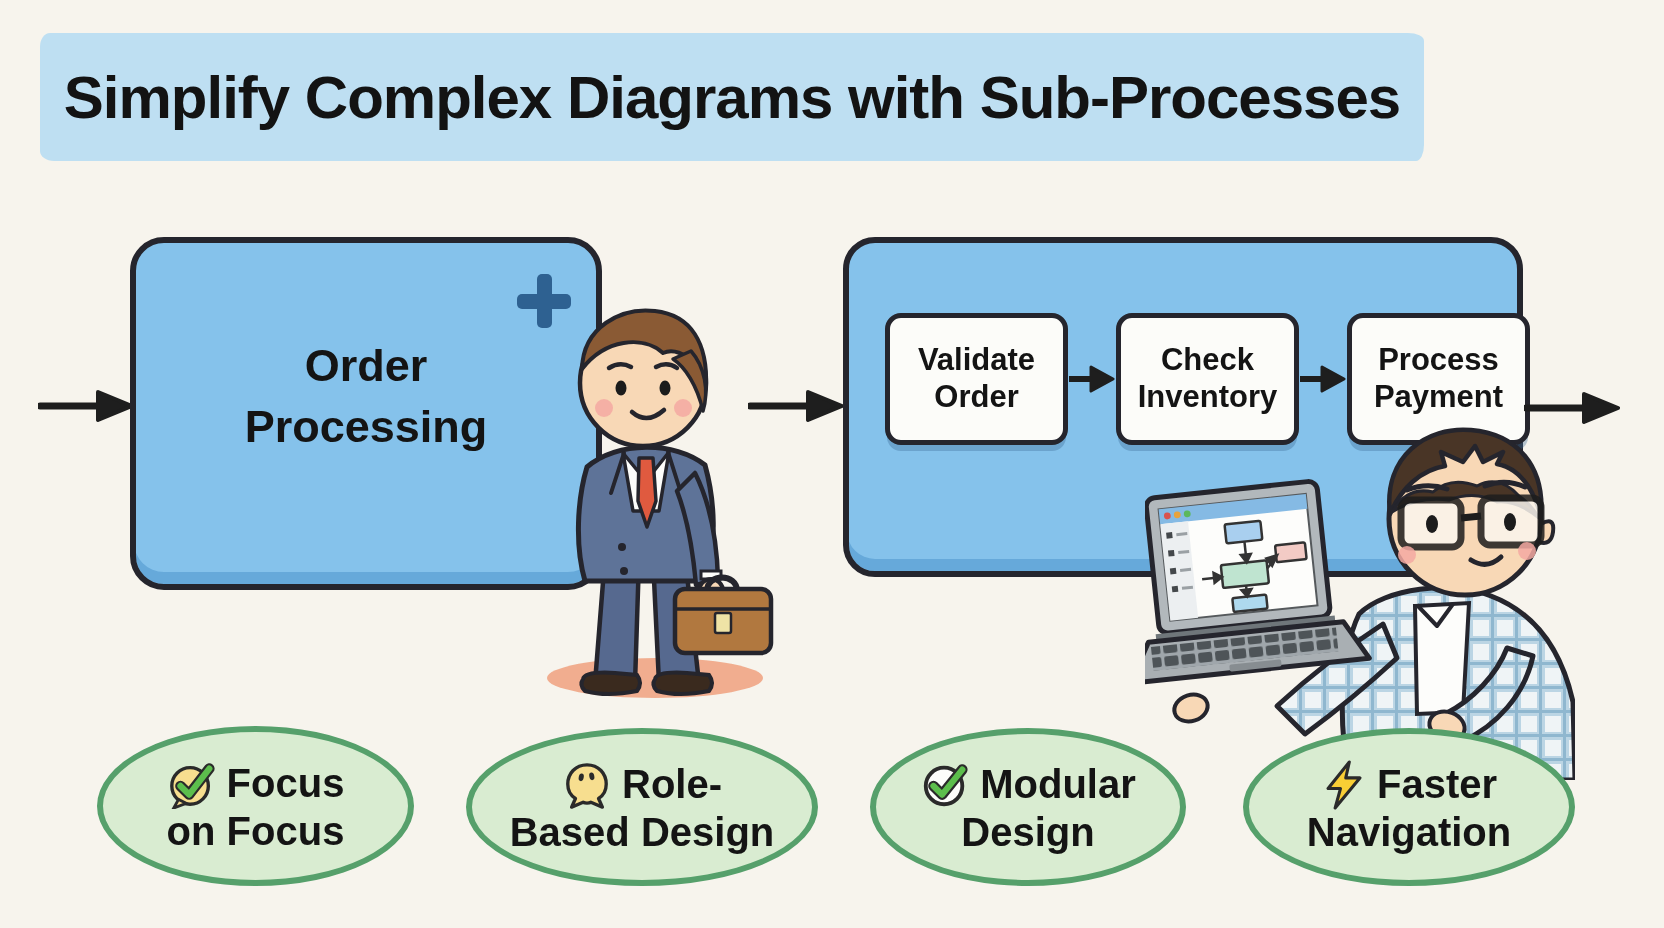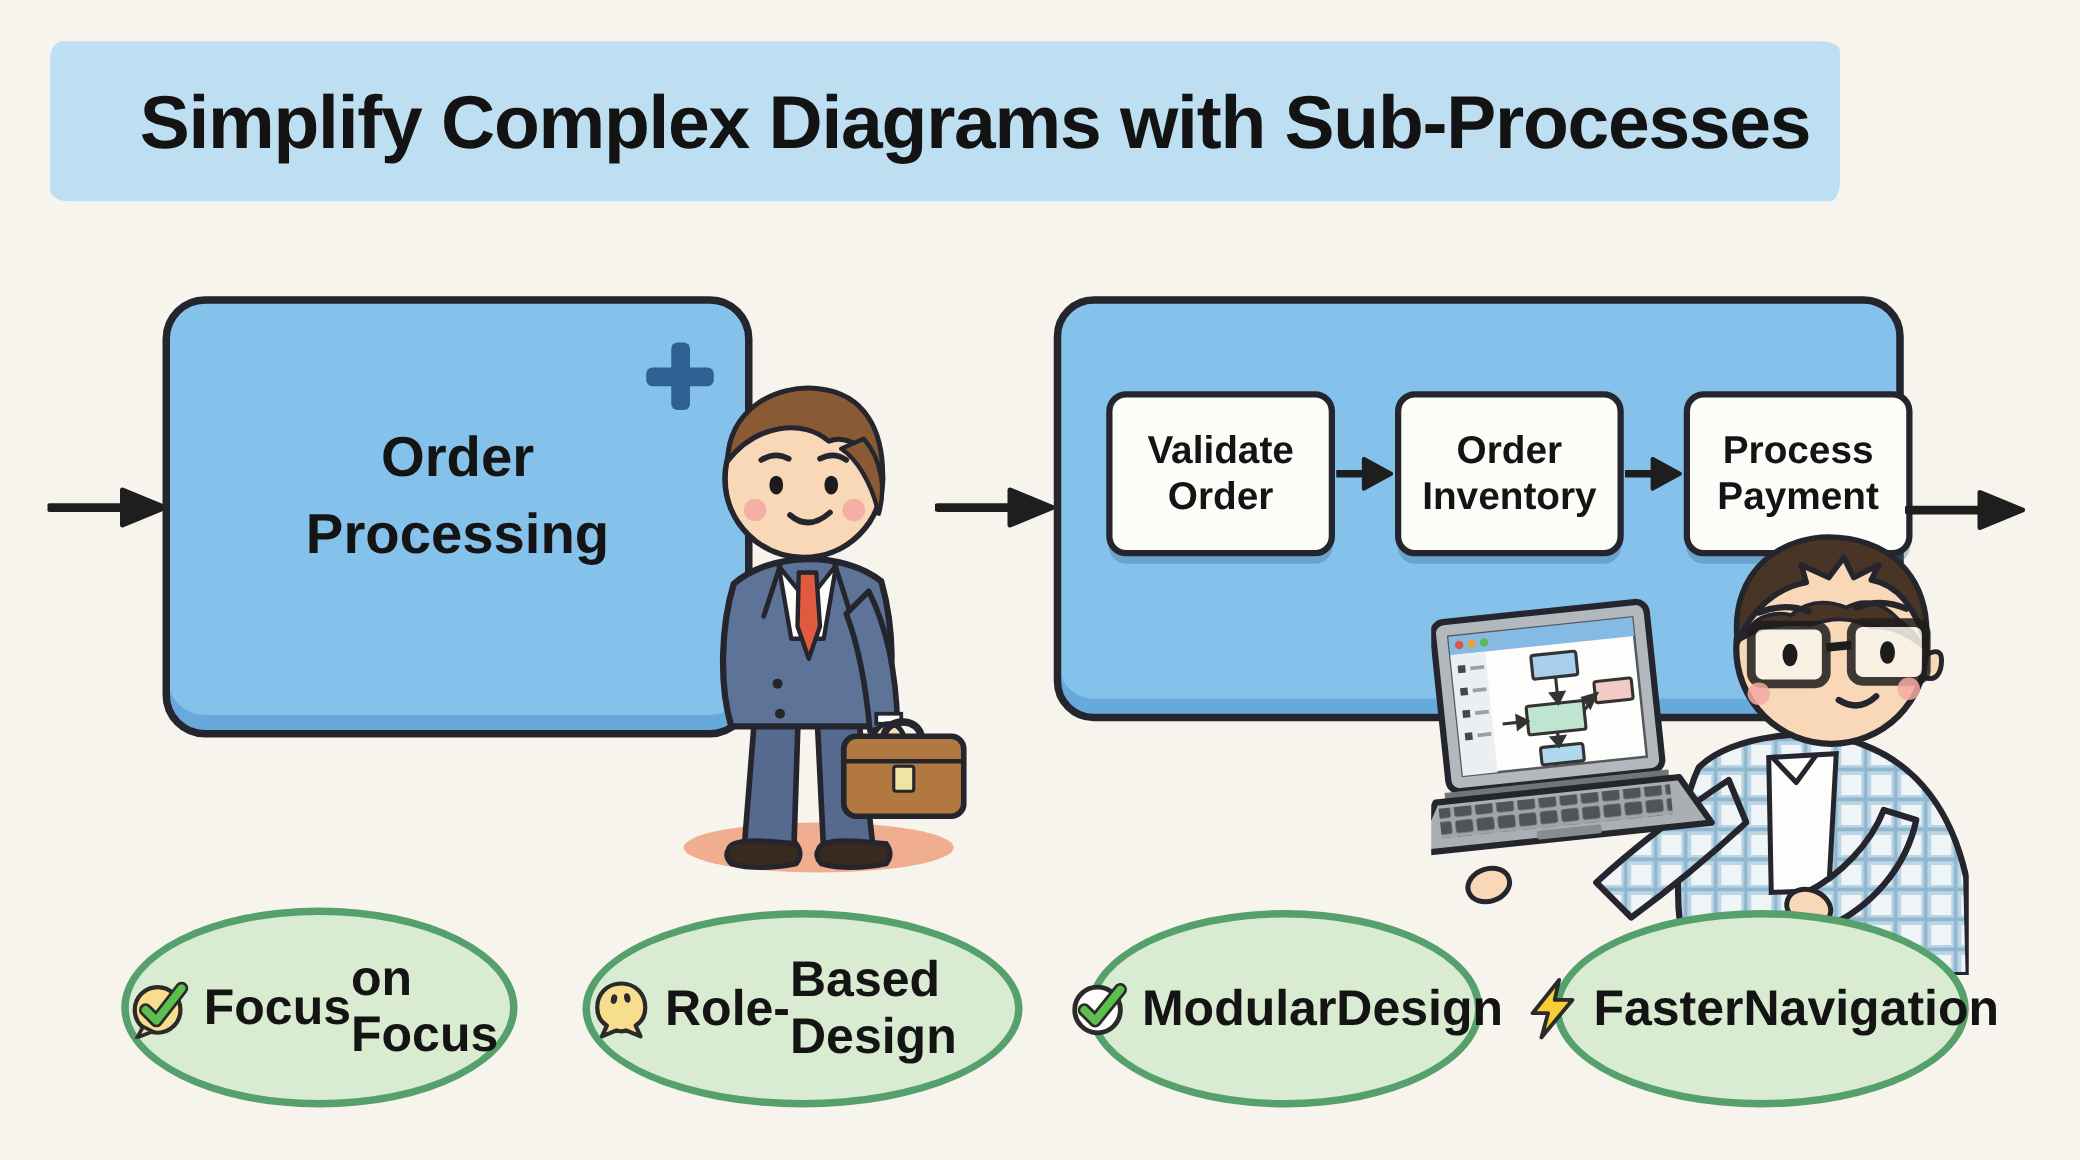--- a/index.html
+++ b/index.html
@@ -6,21 +6,21 @@
   body{font-family:"Liberation Sans", sans-serif; background:#e9e6df;}
   #stage{
     position:relative; width:1664px; height:928px; overflow:hidden;
     background:#F7F4ED; color:#151515;
   }
   
   .banner{
     position:absolute; left:40px; top:33px; width:1384px; height:128px;
     background:#BEDFF2;
     border-radius:10px 16px 8px 14px / 14px 8px 16px 10px;
-    display:flex; align-items:center; justify-content:center;padding-left:48px;
+    display:flex; align-items:center; justify-content:center;
   }
   .banner h1{
     margin:0; font-size:60px; font-weight:bold; letter-spacing:-1px; color:#131313;
   }
   
   .flow-arrow{position:absolute;}
   
   .proc-box{
     position:absolute; left:130px; top:237px; width:472px; height:353px;
     background:#85C2EB; border:6px solid #25252D; border-radius:34px;
@@ -49,21 +49,21 @@
     display:flex; align-items:center; justify-content:center; text-align:center;
     font-size:31px; font-weight:bold; line-height:1.18; color:#141414;
     box-shadow:0 8px 0 -2px rgba(60,105,150,.35);
   }
   .step-arrow{margin:0 1px; flex:none;}
   
   .badge{
     position:absolute; height:158px;
     background:#D9ECD1; border:6px solid #56A06B; border-radius:50%;
     box-sizing:border-box;
-    display:flex; align-items:center; justify-content:center;
+    display:flex; flex-direction:column; align-items:center; justify-content:center;
     font-size:40px; font-weight:bold; color:#141414; line-height:1.12;
   }
   .badge .row1{display:flex; align-items:center; gap:10px;}
   .badge svg{flex:none;}
   #badge-1{left:97px;  top:726px; width:317px; height:160px;}
   #badge-2{left:466px; top:728px; width:352px;}
   #badge-3{left:870px; top:728px; width:316px;}
   #badge-4{left:1243px;top:728px; width:332px;}
   
   .illus{position:absolute;}
@@ -101,21 +101,21 @@
   <div class="sub-box">
     <div class="steps-row">
       <div class="step">
         <span>Validate Order</span>
       </div>
       <svg class="step-arrow" width="46" height="30" viewBox="0 0 46 30">
         <line x1="1" y1="15" x2="26" y2="15" stroke="#1E1E1E" stroke-width="6" stroke-linecap="round"></line>
         <polygon points="22,3 44,15 22,27" fill="#1E1E1E" stroke="#1E1E1E" stroke-width="3" stroke-linejoin="round"></polygon>
       </svg>
       <div class="step">
-        <span>Order Inventory</span>
+        <span>Check Inventory</span>
       </div>
       <svg class="step-arrow" width="46" height="30" viewBox="0 0 46 30">
         <line x1="1" y1="15" x2="26" y2="15" stroke="#1E1E1E" stroke-width="6" stroke-linecap="round"></line>
         <polygon points="22,3 44,15 22,27" fill="#1E1E1E" stroke="#1E1E1E" stroke-width="3" stroke-linejoin="round"></polygon>
       </svg>
       <div class="step">
         <span>Process Payment</span>
       </div>
     </div>
   </div>

